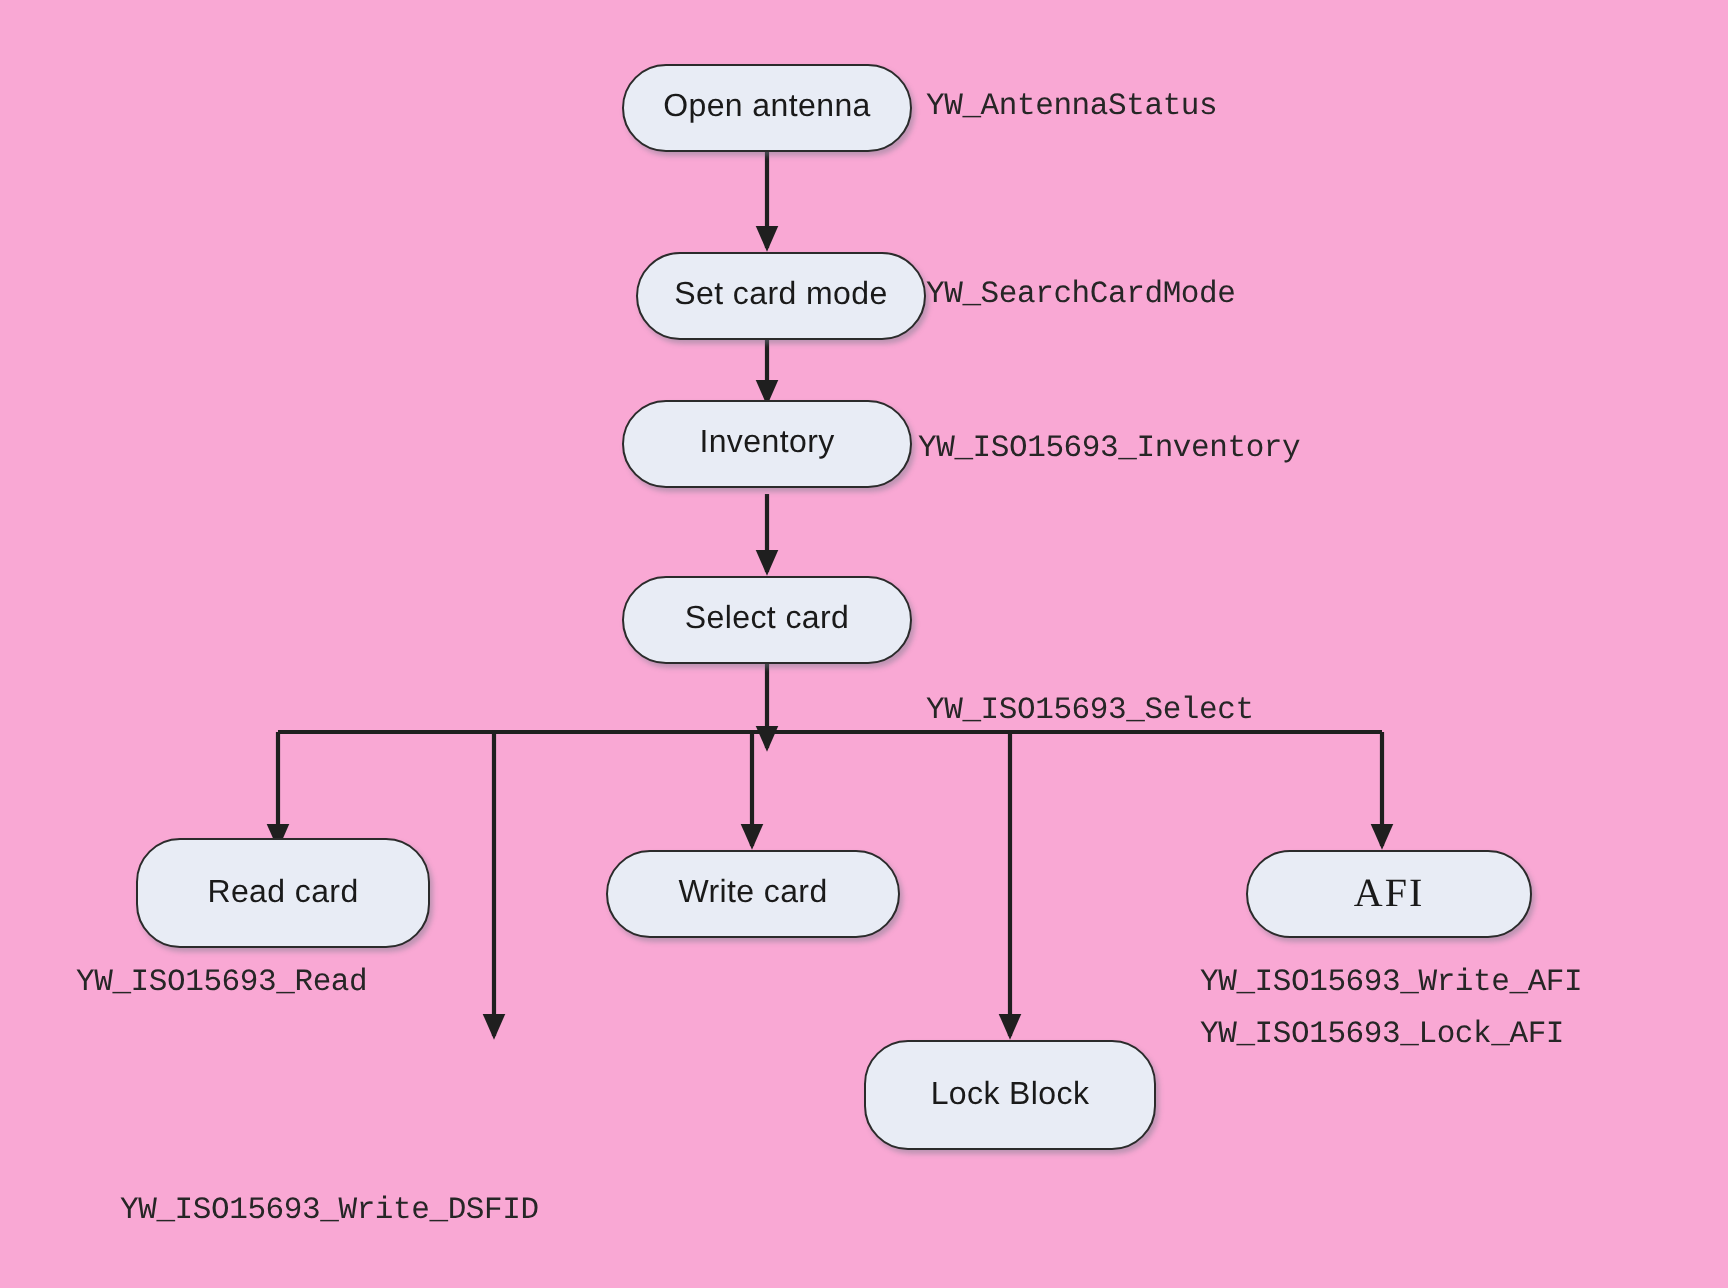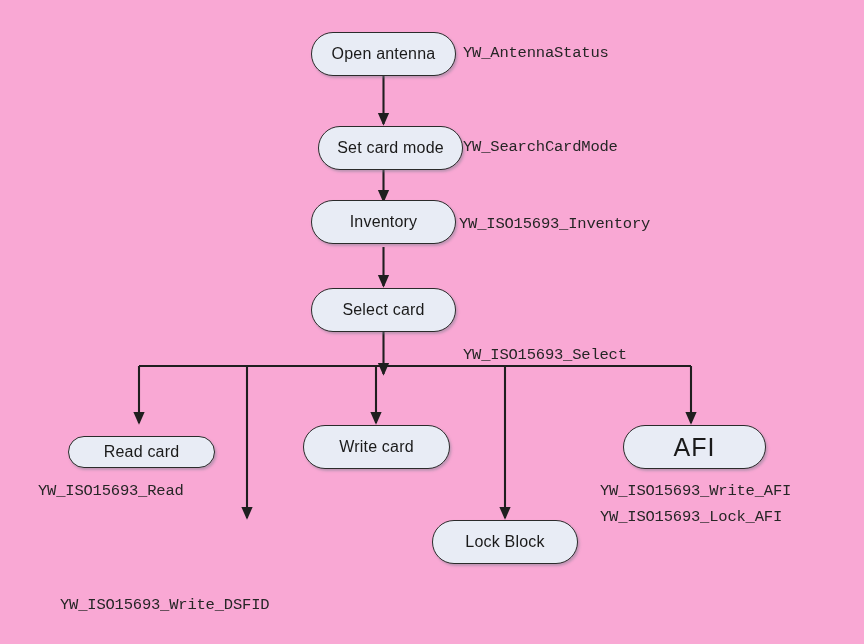--- a/index.html
+++ b/index.html
@@ -33,22 +33,22 @@
     align-items: center;
     justify-content: center;
     color: #1a1a1a;
     font-family: "Liberation Sans", sans-serif;
     font-size: 16px;
     letter-spacing: .2px;
     box-shadow: 1.5px 2px 2.5px rgba(120,125,140,.45);
     z-index: 3;
   }
   .node.serif {
-    font-family: Liberation Sans, sans-serif;
-    font-size: 25px;
+    font-family: Liberation Serif, serif;
+    font-size: 20px;
     letter-spacing: 1px;
   }
   .api {
     position: absolute;
     font-family: Liberation Mono, monospace;
     font-size: 15.5px;
     color: #262626;
     white-space: nowrap;
     letter-spacing: -.2px;
     z-index: 2;
@@ -91,34 +91,34 @@
   </div>
 
   <div class="node" style="left:311px; top:200px; width:145px; height:44px;">
     <span>Inventory</span>
   </div>
 
   <div class="node" style="left:311px; top:288px; width:145px; height:44px;">
     <span>Select card</span>
   </div>
 
-  <div class="node" style="left:68px; top:436px; width:147px; height:32px;">
+  <div class="node" style="left:68px; top:419px; width:147px; height:55px;">
     <span>Read card</span>
   </div>
 
   <div class="node" style="left:303px; top:425px; width:147px; height:44px;">
     <span>Write card</span>
   </div>
 
   <div class="node serif" style="left:623px; top:425px; width:143px; height:44px;">
     <span>AFI</span>
   </div>
 
 
-  <div class="node" style="left:432px; top:520px; width:146px; height:44px;">
+  <div class="node" style="left:432px; top:520px; width:146px; height:55px;">
     <span>Lock Block</span>
   </div>
 
   <div class="api" style="left:463px; top:44px;">YW_AntennaStatus</div>
   <div class="api" style="left:463px; top:138px;">YW_SearchCardMode</div>
   <div class="api" style="left:459px; top:215px;">YW_ISO15693_Inventory</div>
   <div class="api" style="left:463px; top:300px;margin-top:46px;">YW_ISO15693_Select</div>
   <div class="api" style="left:38px; top:482px;">YW_ISO15693_Read</div>
   <div class="api" style="left:600px; top:482px;">YW_ISO15693_Write_AFI</div>
   <div class="api" style="left:600px; top:508px;">YW_ISO15693_Lock_AFI</div>

